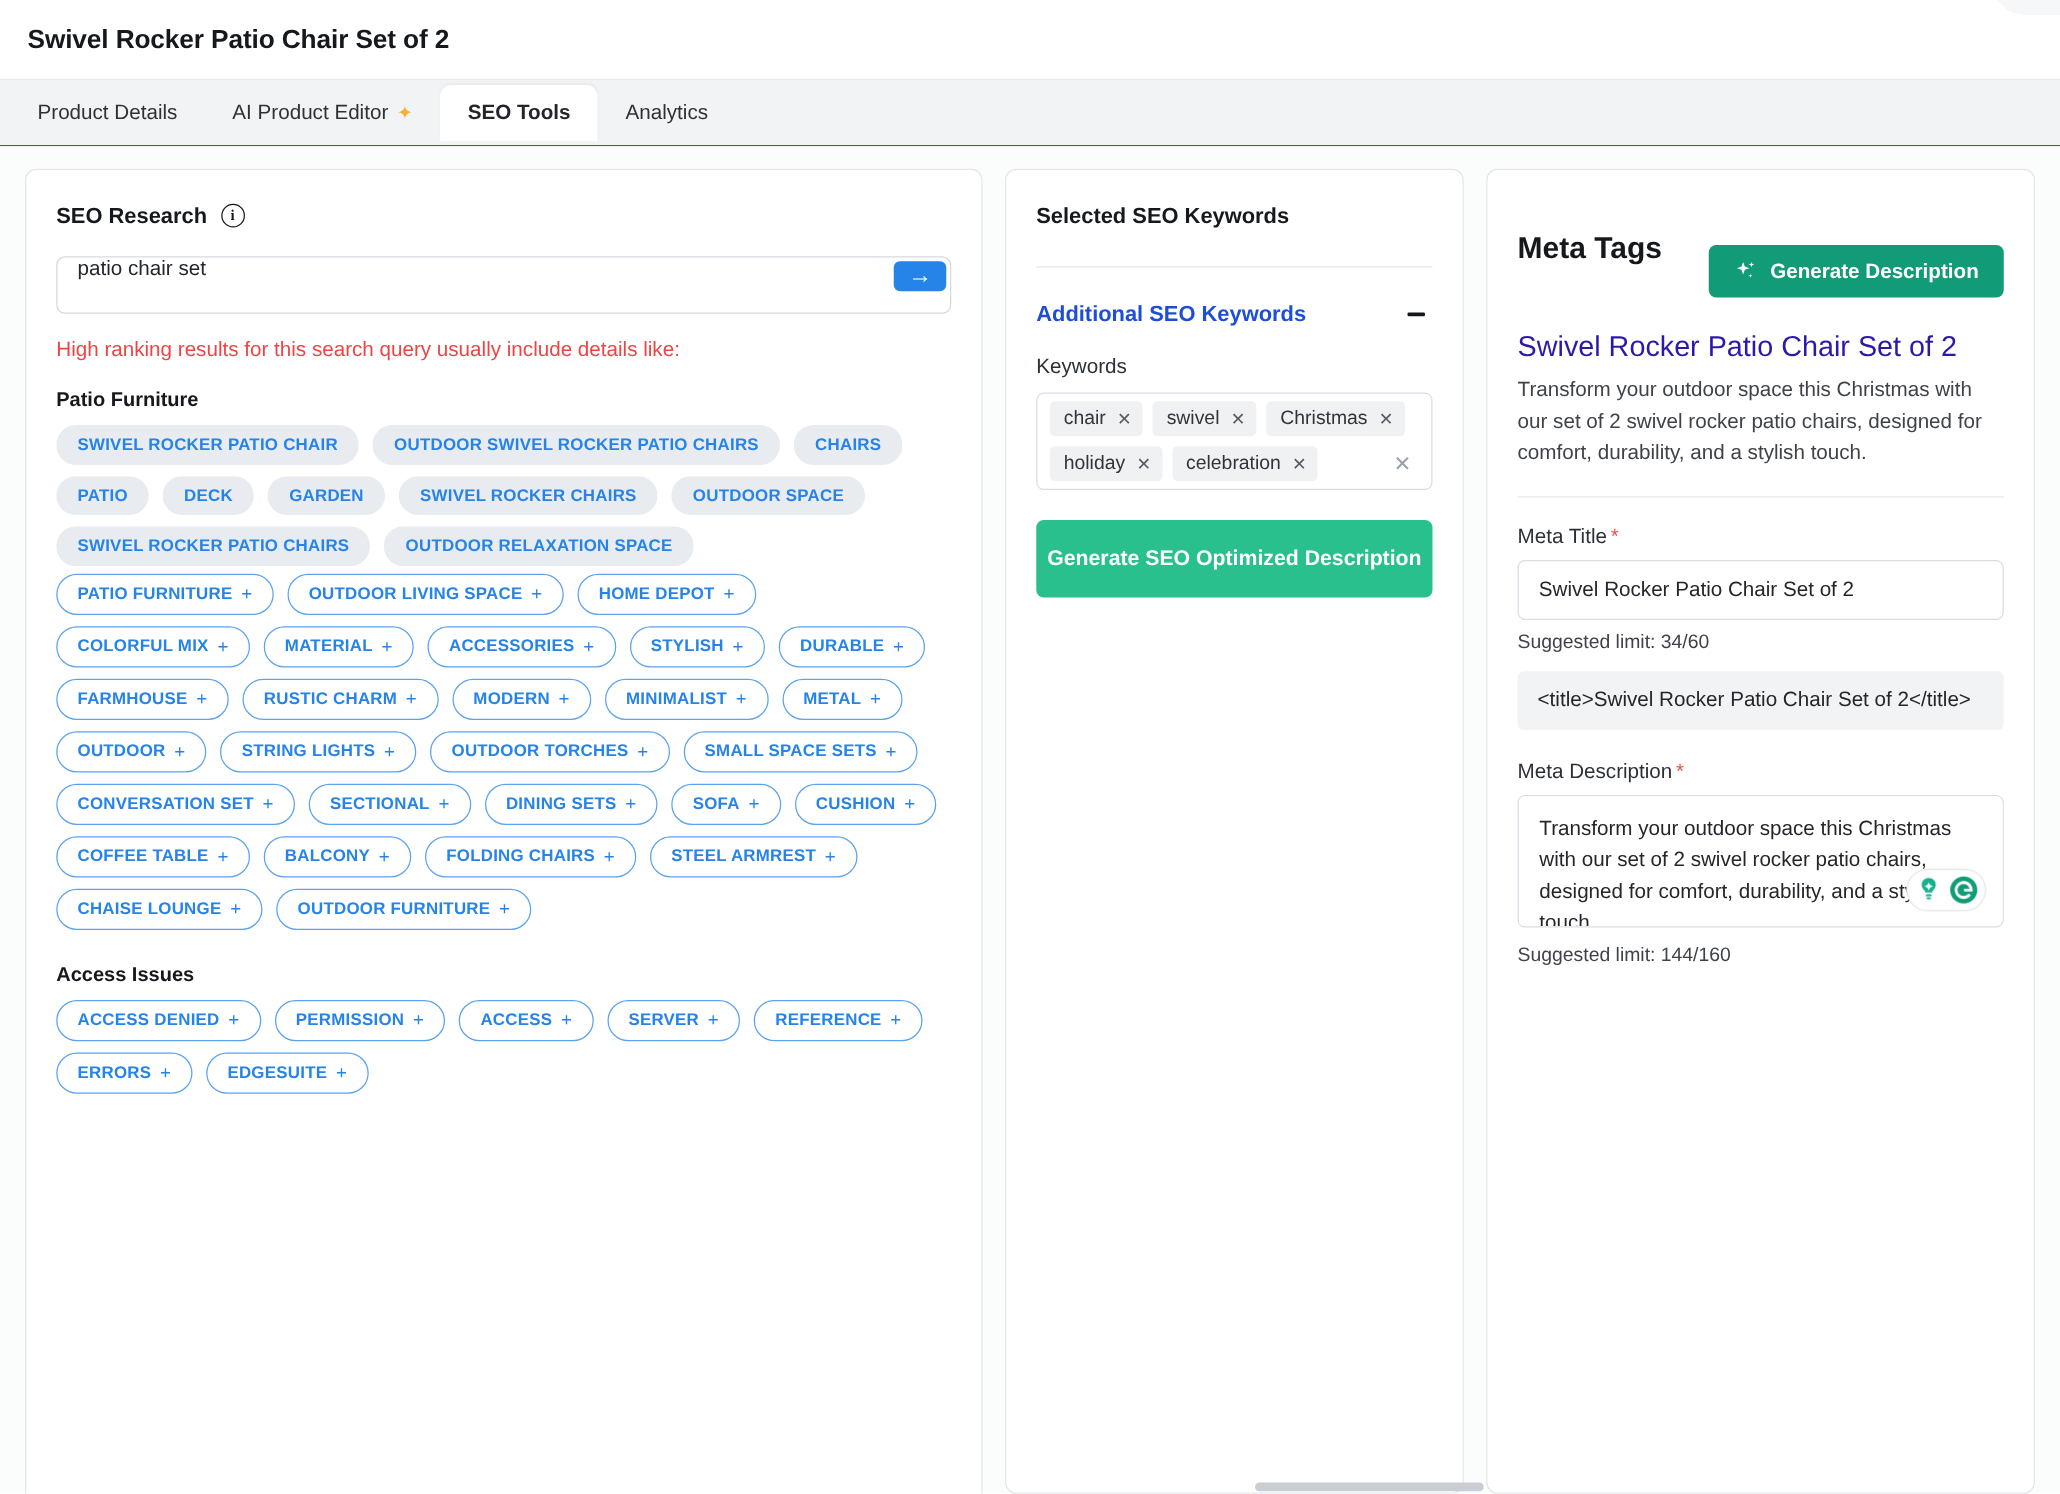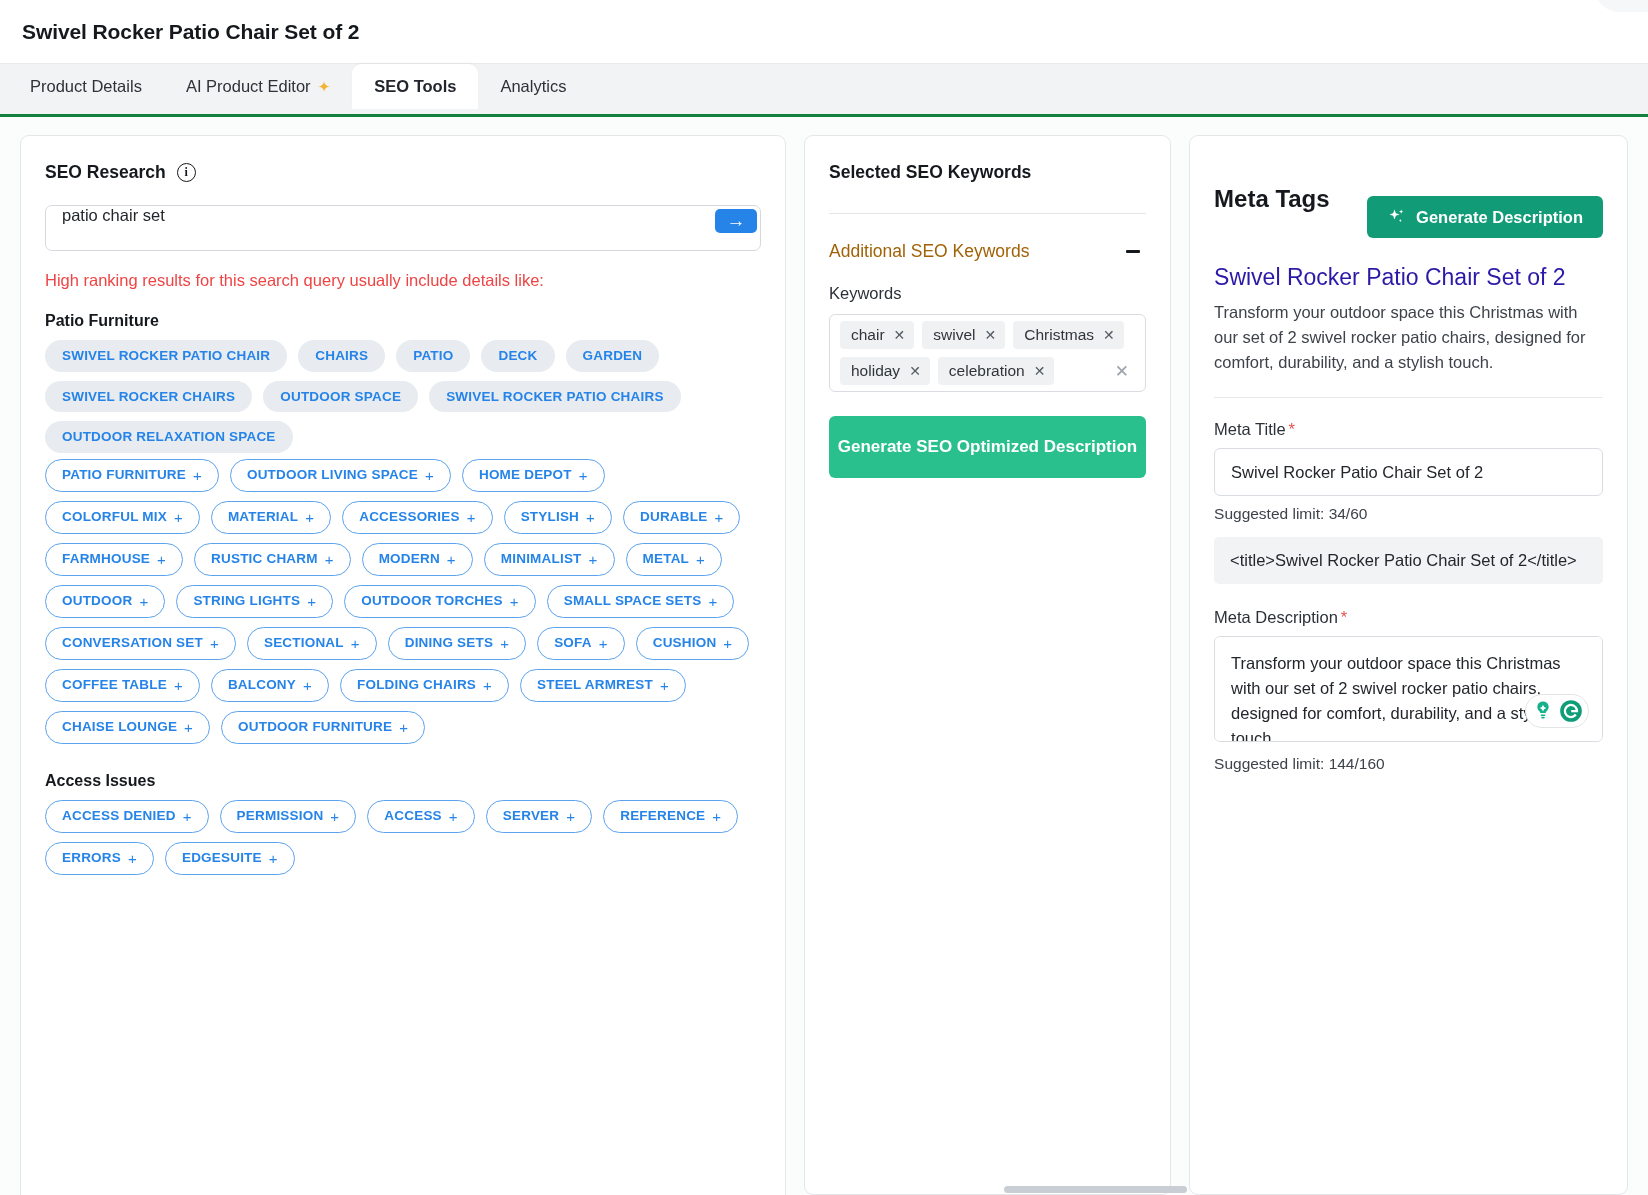--- a/index.html
+++ b/index.html
@@ -24,23 +24,23 @@
     font-size: 21px;
     font-weight: bold;
     color: #15181c;
     letter-spacing: -0.1px;
   }
 
   
   .tabbar {
     height: 53px;
     background: #f2f3f5;
-    border-bottom: 3px solid #15803d;
-    display: flex;
-    align-items: flex-start;
+    border-bottom: 1px solid #15803d;
+    display: flex;
+    align-items: center;
     padding: 0 8px;
   }
   .tab {
     height: 45px;
     display: flex;
     align-items: center;
     gap: 7px;
     padding: 0 22px;
     font-size: 16.5px;
     color: #2d3138;
@@ -188,22 +188,22 @@
     color: #15181c;
     margin-bottom: 30px;
   }
   .divider { height: 1px; background: #e4e7ea; margin: 0 0 24px 0; }
   .kw-sub-row {
     display: flex; align-items: center; justify-content: space-between;
     margin-bottom: 20px;
   }
   .kw-sub {
     font-size: 17.5px;
-    font-weight: normal;
-    color: #a16207;
+    font-weight: bold;
+    color: #1d4ed8;
   }
   .collapse-btn {
     width: 26px; height: 26px;
     display: flex; align-items: center; justify-content: center;
     cursor: pointer;
     background: none; border: none;
     color: #15181c;
   }
   .collapse-btn .bar { width: 17px; height: 3px; background: #15181c; border-radius: 1px; }
 
@@ -413,20 +413,21 @@
           <span>→</span>
         </button>
       </div>
 
       <div class="hint">High ranking results for this search query usually include details like:</div>
 
       <div>
         <div class="group-title">Patio Furniture</div>
         <div class="chip-wrap" id="g0-filled">
             <div class="chip filled"><span>SWIVEL ROCKER PATIO CHAIR</span></div>
+            <div class="chip filled"><span>OUTDOOR SWIVEL ROCKER PATIO CHAIRS</span></div>
             <div class="chip filled"><span>CHAIRS</span></div>
             <div class="chip filled"><span>PATIO</span></div>
             <div class="chip filled"><span>DECK</span></div>
             <div class="chip filled"><span>GARDEN</span></div>
             <div class="chip filled"><span>SWIVEL ROCKER CHAIRS</span></div>
             <div class="chip filled"><span>OUTDOOR SPACE</span></div>
             <div class="chip filled"><span>SWIVEL ROCKER PATIO CHAIRS</span></div>
             <div class="chip filled"><span>OUTDOOR RELAXATION SPACE</span></div>
           </div>
         <div class="chip-wrap" id="g0-outline">

